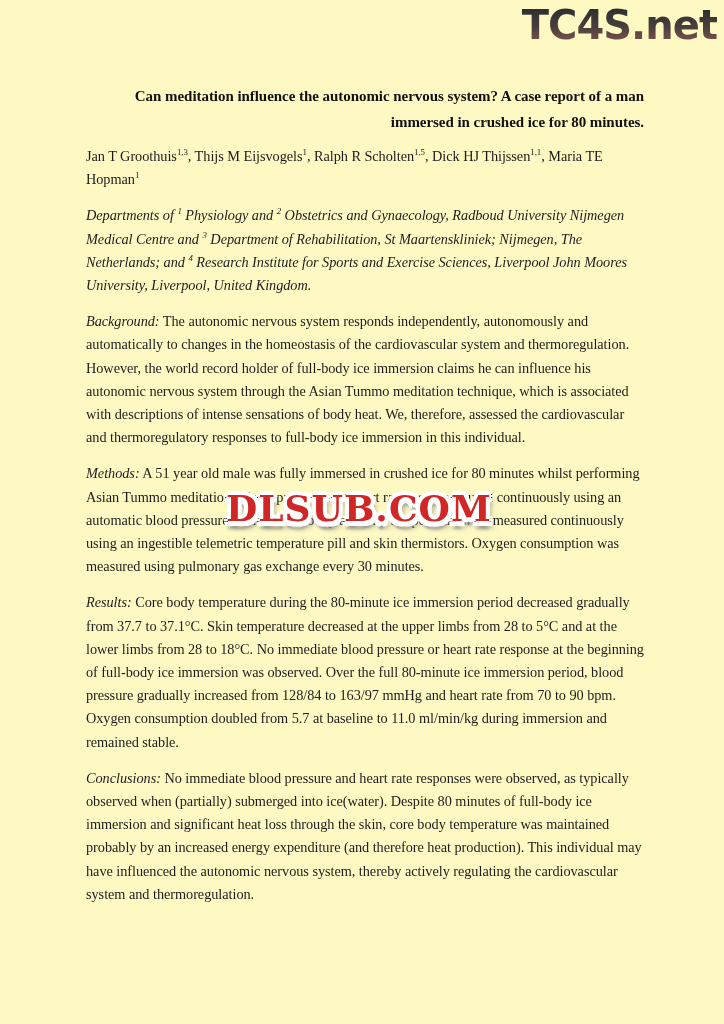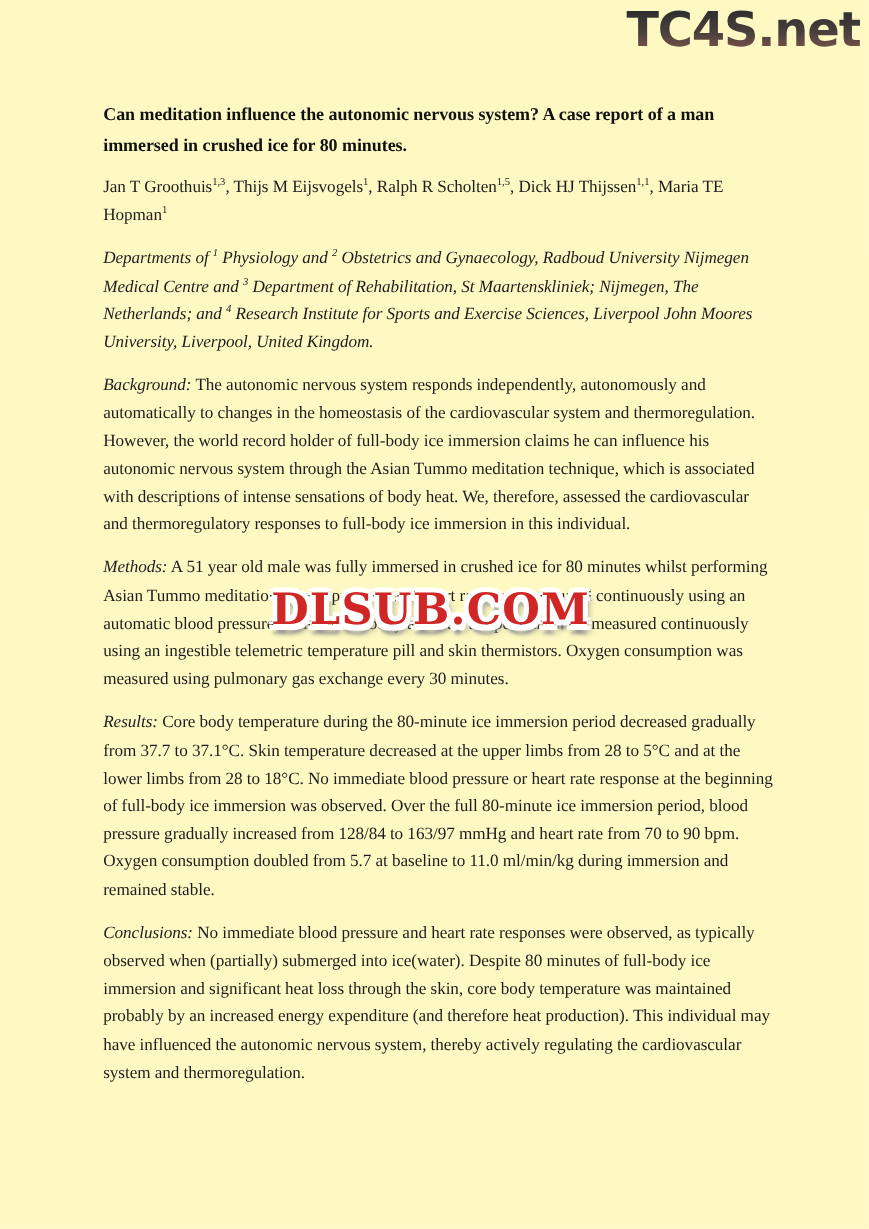--- a/index.html
+++ b/index.html
@@ -25,20 +25,21 @@
     font-size: 14.3px;
     line-height: 23.2px;
     letter-spacing: -0.05px;
   }
   .content h1 {
     font-size: 15px;
     line-height: 25.5px;
     font-weight: bold;
     margin: 0 0 10px 0;
     color: #111;
+    text-align: right;
   }
   .content p { margin: 0 0 13px 0; }
   .authors { margin-bottom: 13px; }
   .affil { font-style: italic; margin-bottom: 15px; }
   .para .lbl { font-style: italic; }
   .wordcount { font-weight: bold; }
   sup { font-size: 0.62em; line-height: 0; text-align: right; }
 
   
   .wm-top {

